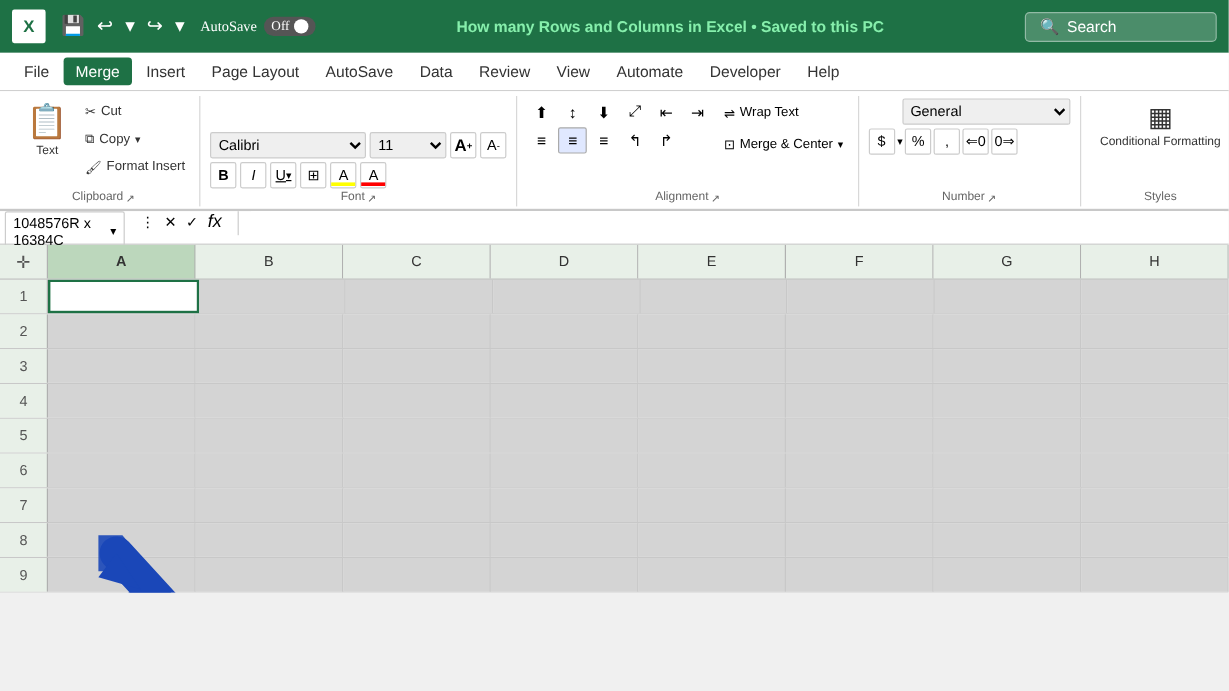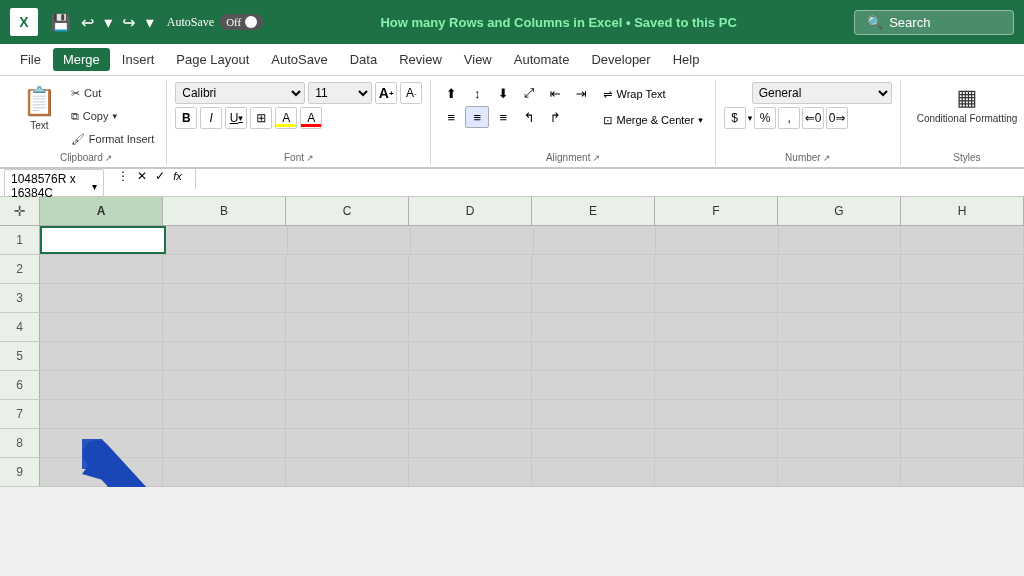--- a/index.html
+++ b/index.html
@@ -138,21 +138,21 @@
       white-space: nowrap;
       height: 22px;
     }
 
     
     .font-controls {
       display: flex;
       flex-direction: column;
       gap: 3px;
     }
-    .font-row1 { display: flex; gap: 3px; align-items: center; }
+    .font-row1 { display: flex; gap: 3px; align-items: center; margin-top: 28px; }
     .font-row2 { display: flex; gap: 3px; align-items: center; }
 
     select.font-select {
       font-size: 12px; border: 1px solid #ccc; border-radius: 2px;
       padding: 1px 2px; height: 22px; width: 130px;
     }
     select.size-select {
       font-size: 12px; border: 1px solid #ccc; border-radius: 2px;
       padding: 1px 2px; height: 22px; width: 64px;
     }
@@ -493,21 +493,21 @@
 
 <div id="formula-bar">
   <div class="cell-ref-box">
     <span>1048576R x 16384C</span>
     <span style="margin-left:2px;font-size:10px;">▾</span>
   </div>
   <div style="display:flex;gap:2px;align-items:center;">
     <span class="formula-icon">⋮</span>
     <span class="formula-icon">✕</span>
     <span class="formula-icon">✓</span>
-    <span class="formula-icon" style="font-style:italic;font-size:11px;">fx</span>
+    <span class="formula-icon" style="font-style:italic;font-size:15px;">fx</span>
   </div>
   <div id="formula-divider"></div>
   <input class="formula-input" type="text" value="" style="">
 </div>
 
 <div class="spreadsheet-container">
 
   <div id="col-headers">
     <div class="corner-cell">
       <span>✛</span>

